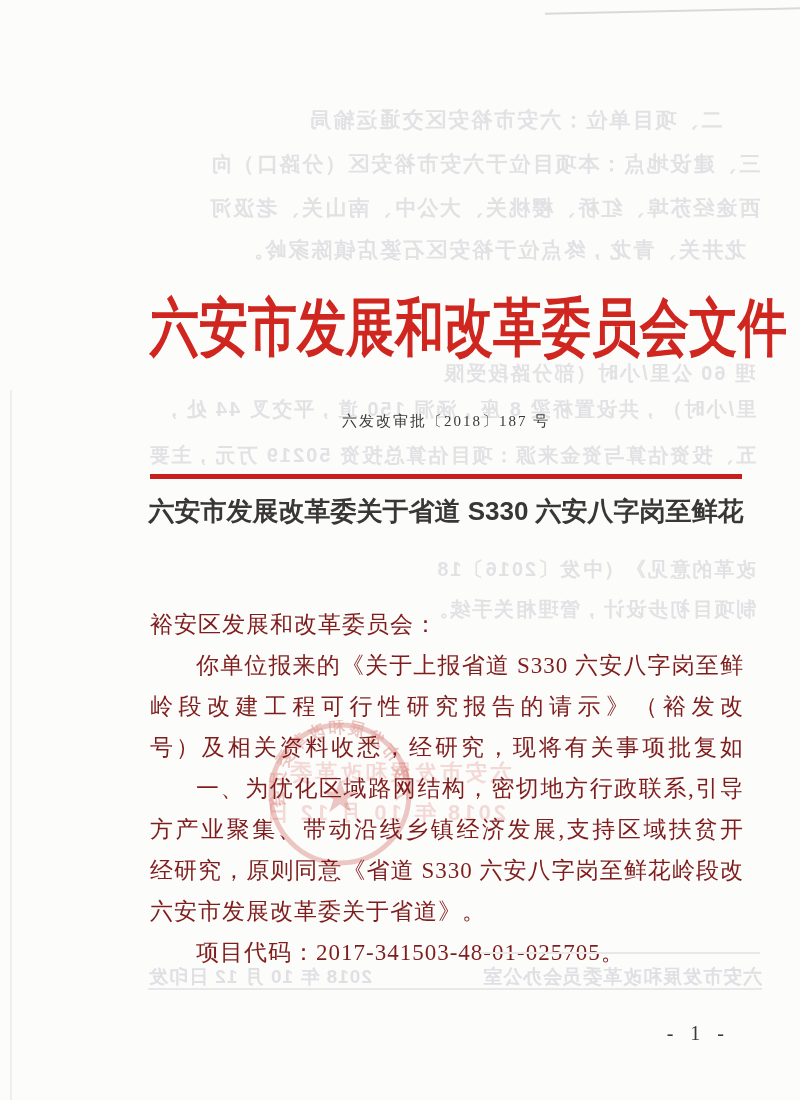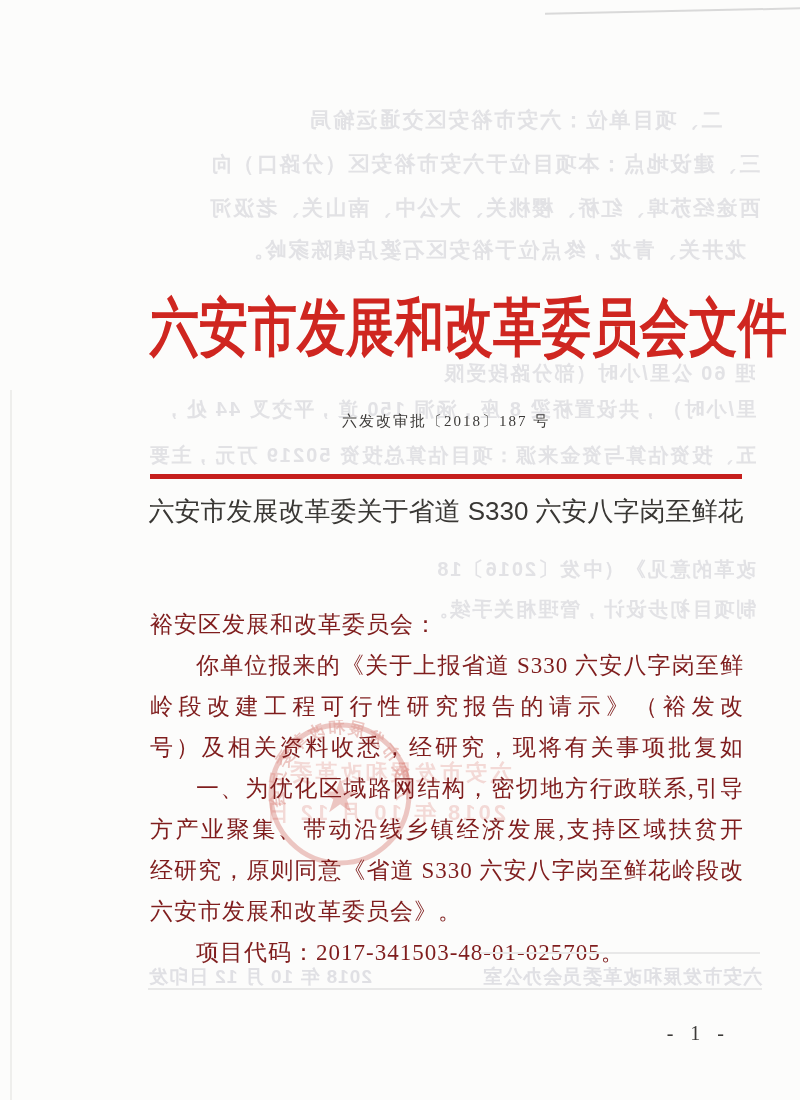--- a/index.html
+++ b/index.html
@@ -16,21 +16,21 @@
   .ghost-red{position:absolute;transform:scaleX(-1);color:rgba(208,80,70,0.20);font-family:"Liberation Sans","DejaVu Sans",sans-serif;font-weight:bold;font-size:22px;letter-spacing:3px;white-space:nowrap;}
   .ghost-rule{position:absolute;height:2px;background:#e8e8e8;}
   .ghost-footer{position:absolute;left:148px;top:964px;width:614px;display:flex;justify-content:space-between;transform:scaleX(-1);color:#e0e0e4;font-family:"Liberation Sans","DejaVu Sans",sans-serif;font-weight:bold;font-size:19px;letter-spacing:1px;}
 
   
   .red-header{position:absolute;left:150px;top:278px;width:592px;text-align:center;color:#cf2620;font-family:"Liberation Sans","DejaVu Sans",sans-serif;font-weight:900;font-size:49px;line-height:98px;letter-spacing:0px;transform:scaleY(1.28);white-space:nowrap;}
   .doc-number{position:absolute;left:150px;top:412px;width:592px;text-align:center;color:#3c3a38;font-size:15px;letter-spacing:2px;}
   .red-rule{position:absolute;left:150px;top:474px;width:592px;height:5px;background:#c61f1d;}
 
   
-  .subject{position:absolute;left:140px;width:612px;text-align:center;color:#393734;font-family:"Liberation Sans","DejaVu Sans",sans-serif;font-weight:normal;font-size:26px;white-space:nowrap;}
+  .subject{position:absolute;left:140px;width:612px;text-align:center;color:#393734;font-family:"Liberation Sans","DejaVu Sans",sans-serif;font-weight:bold;font-size:26px;white-space:nowrap;}
   .subject.l1{top:494px;}
   .subject.l2{top:538px;}
 
   
   .body-block{position:absolute;left:150px;top:604px;width:594px;color:#7f1d1d;font-size:23px;letter-spacing:1px;}
   .bline{height:41px;line-height:41px;white-space:nowrap;}
   .bline.fill{text-align:justify;text-align-last:justify;white-space:normal;overflow:hidden;}
   .bline.indent{padding-left:46px;}
   .bline.fill.indent{padding-left:46px;}
 
@@ -80,21 +80,21 @@
   <div class="ghost-red" style="left:276px;top:798px;width:230px;">2018 年 10 月 12 日</div>
 
   <div class="body-block">
     <div class="bline">裕安区发展和改革委员会：</div>
     <div class="bline fill indent">你单位报来的《关于上报省道 S330 六安八字岗至鲜花</div>
     <div class="bline fill">岭段改建工程可行性研究报告的请示》（裕发改〔2018〕96</div>
     <div class="bline fill">号）及相关资料收悉，经研究，现将有关事项批复如下：</div>
     <div class="bline fill indent">一、为优化区域路网结构，密切地方行政联系,引导地</div>
     <div class="bline fill">方产业聚集、带动沿线乡镇经济发展,支持区域扶贫开发。</div>
     <div class="bline fill">经研究，原则同意《省道 S330 六安八字岗至鲜花岭段改建</div>
-    <div class="bline">六安市发展和改革委员会》。</div>
+    <div class="bline">六安市发展改革委关于省道》。</div>
     <div class="bline indent">项目代码：2017-341503-48-01-025705。</div>
   </div>
 
   <div class="ghost-rule" style="left:480px;top:952px;width:280px;"></div>
   <div class="ghost-footer">
     <span>六安市发展和改革委员会办公室</span>
     <span>2018 年 10 月 12 日印发</span>
   </div>
   <div class="ghost-rule" style="left:148px;top:988px;width:614px;"></div>
 

